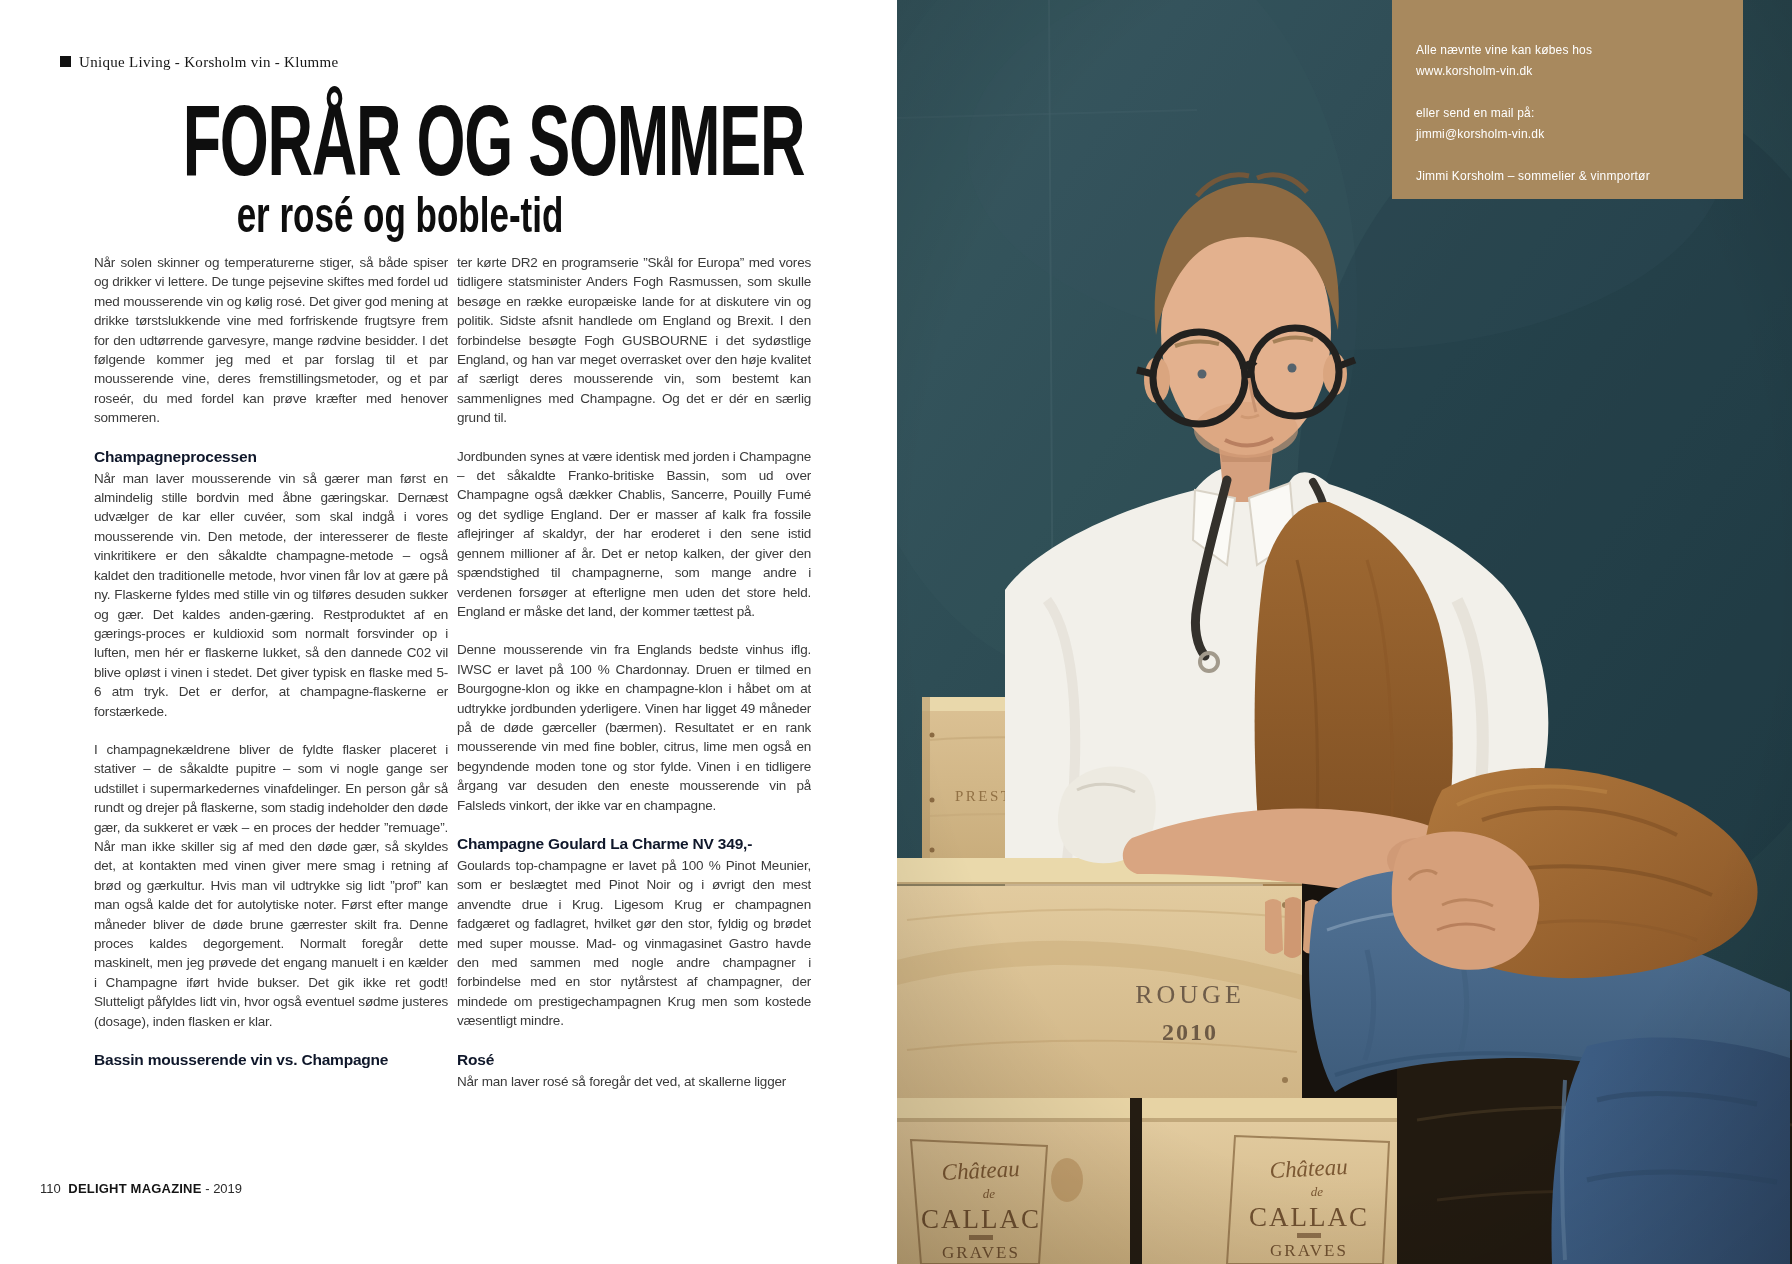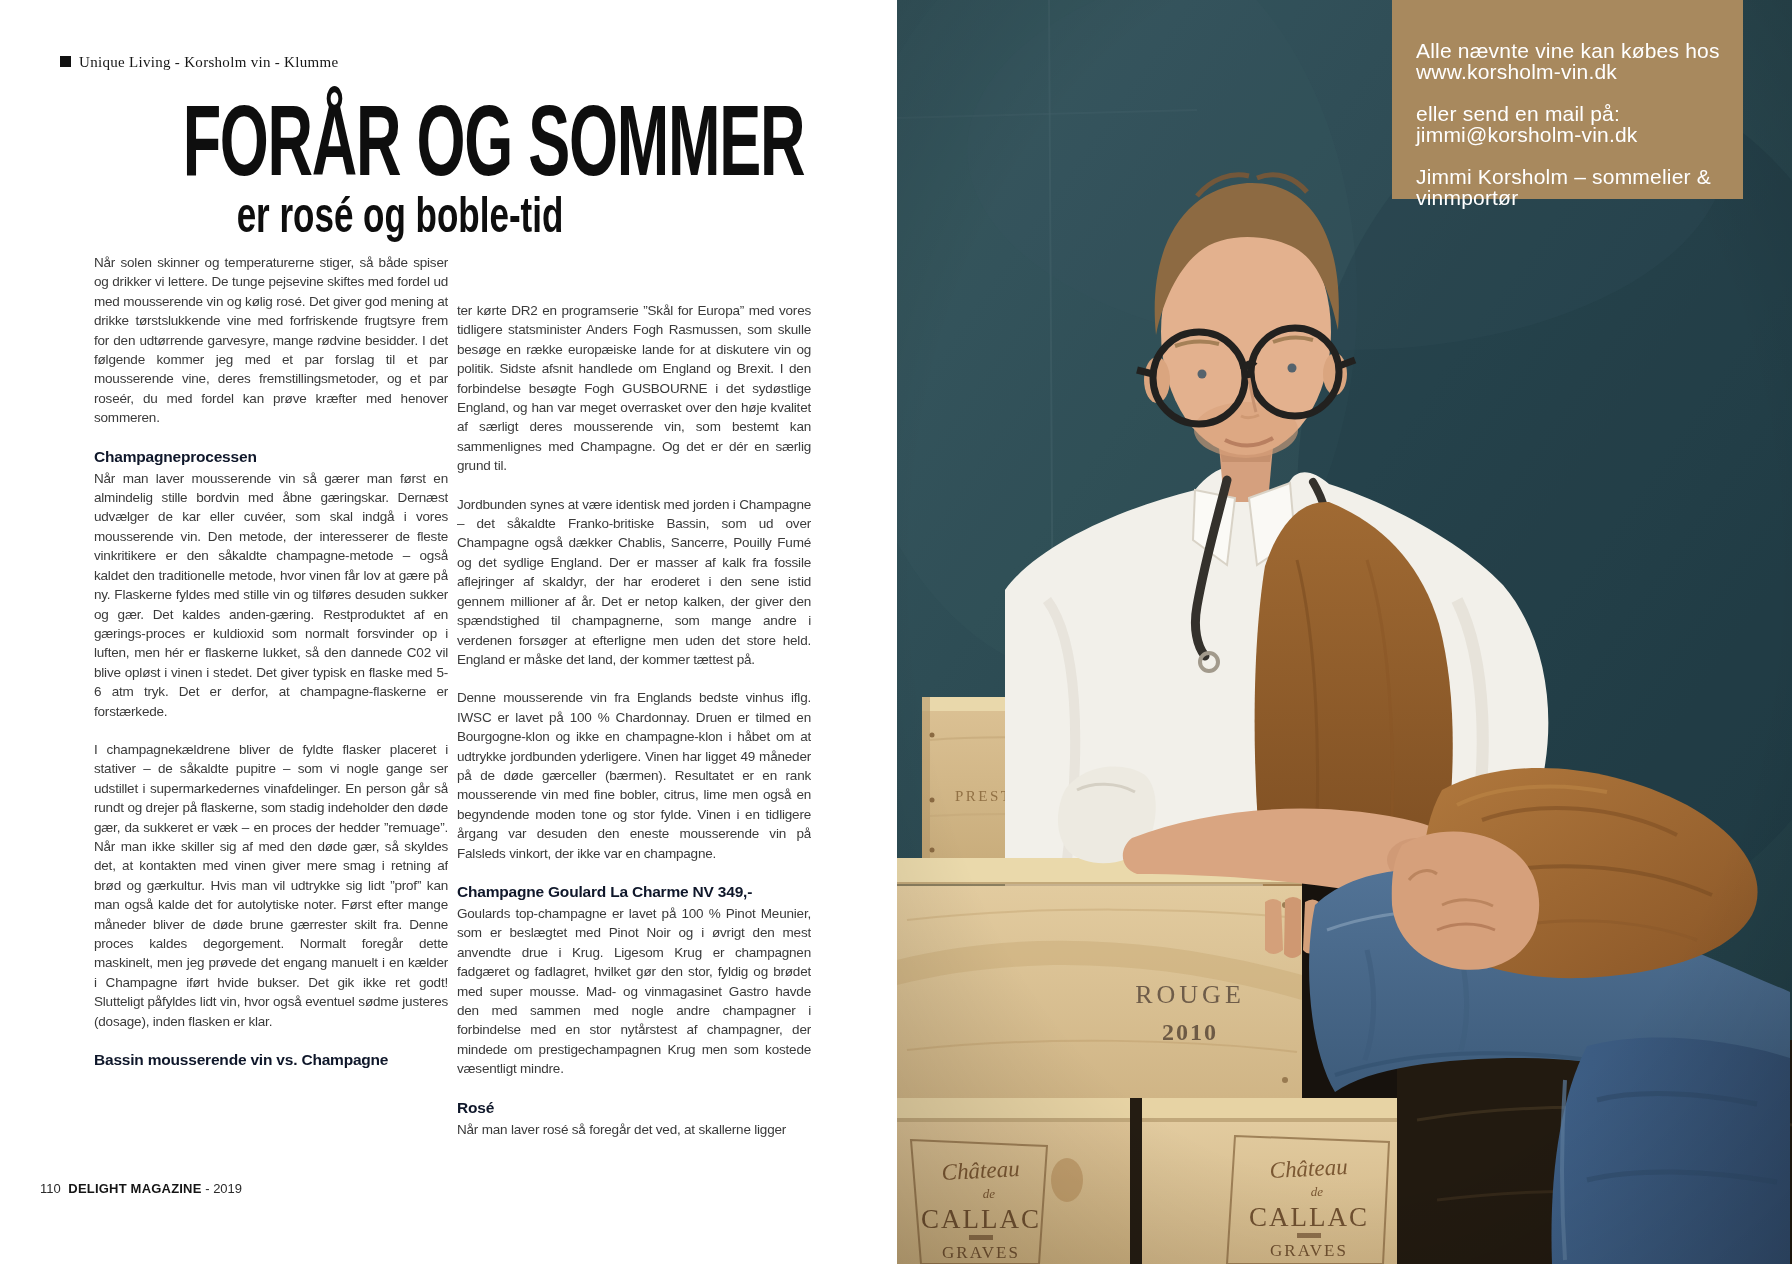--- a/index.html
+++ b/index.html
@@ -14,34 +14,34 @@
            font-size:100px; font-weight:700; color:#0e0e0e; line-height:1; white-space:nowrap;
            letter-spacing:-2px; transform:scaleX(.63); transform-origin:center; }
   .subtitle { position:absolute; left:55px; top:190px; width:690px; text-align:center;
            font-size:50px; font-weight:700; color:#0e0e0e; line-height:1; white-space:nowrap;
            letter-spacing:0; transform:scaleX(.70); transform-origin:center; }
 
   .col { position:absolute; top:253px; width:354px; height:918px; overflow:hidden;
          font-size:13.5px; line-height:19.4px; letter-spacing:-0.2px; color:#3a3a3a;
          text-align:justify; }
   .col1 { left:94px; }
-  .col2 { left:457px;margin-top:48px; }
+  .col2 { left:457px; }
   .col p { margin:0 0 19px 0; }
   .col h3 { margin:10px 0 2px 0; font-size:15.5px; line-height:20px; color:#0f172a;
             letter-spacing:-0.2px; text-align:justify; }
 
   .footer { position:absolute; left:40px; top:1181px; font-size:13px; color:#2a2a2a; }
   .footer b { letter-spacing:.2px; color:#151515; }
   .footer span { margin-right:4px; }
 
   .photo { position:absolute; left:897px; top:0; width:895px; height:1264px; }
 
   .infobox { position:absolute; left:1392px; top:0; width:351px; height:199px;
              background:#a8895e; color:#ffffff; box-sizing:border-box; padding:40px 18px 0 24px;
-             font-size:21px; line-height:21px; letter-spacing:.2px; }
+             font-size:12px; line-height:21px; letter-spacing:.2px; }
   .ib-gap { height:21px; }
 </style>
 </head>
 <body>
 
 <div class="page">
 
   <div class="kicker">
     <span class="sq"></span><span>Unique Living - Korsholm vin - Klumme</span>
   </div>

